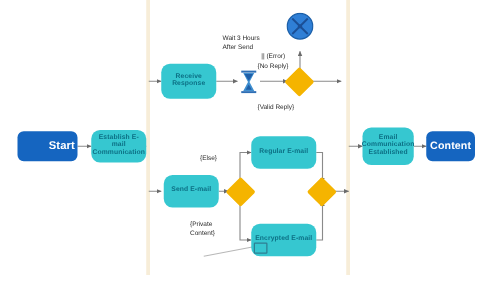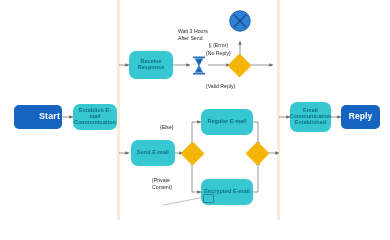--- a/index.html
+++ b/index.html
@@ -196,16 +196,16 @@
   </div>
   <div class="lock-icon" style="left:203px; top:194px;"></div>
 
   <div class="node-diamond" style="position:absolute; left:249px; top:145px;"></div>
 
   <div class="node node-task" style="left:290px; top:102px; width:41px; height:30px;">
     <span class="lbl">Email Communication Established</span>
   </div>
 
   <div class="node node-terminal" style="left:341px; top:105px; width:39px; height:24px; font-size:8.5px;">
-    <span class="lbl">Reply</span>
+    <span class="lbl">Content</span>
   </div>
 
 </div>
 
 </body></html>

